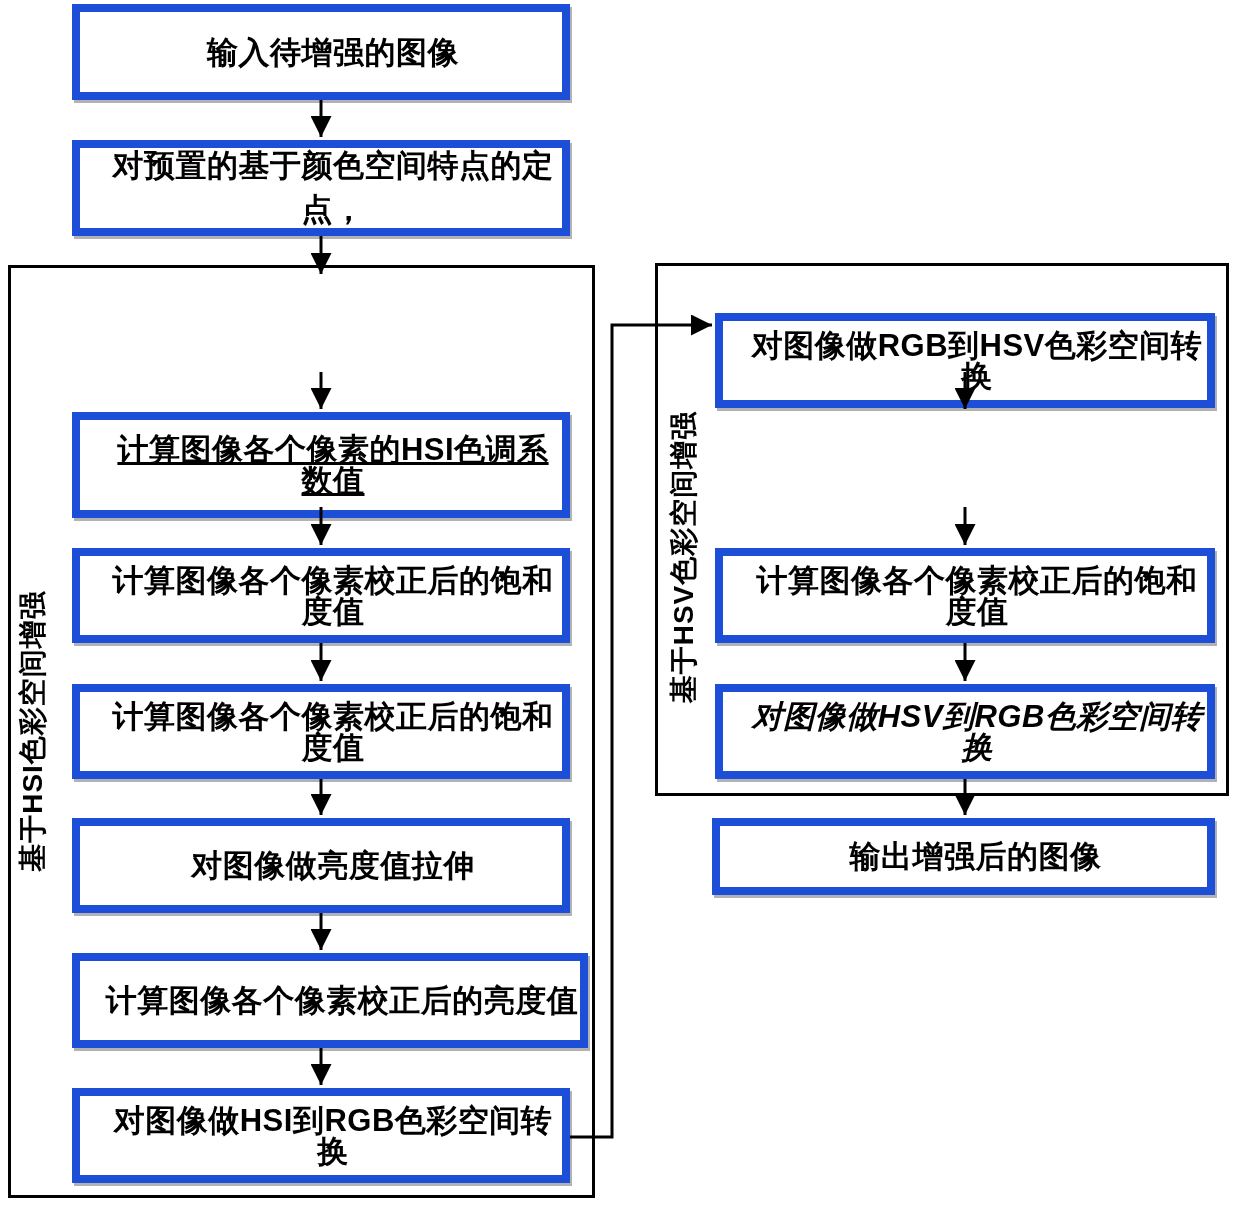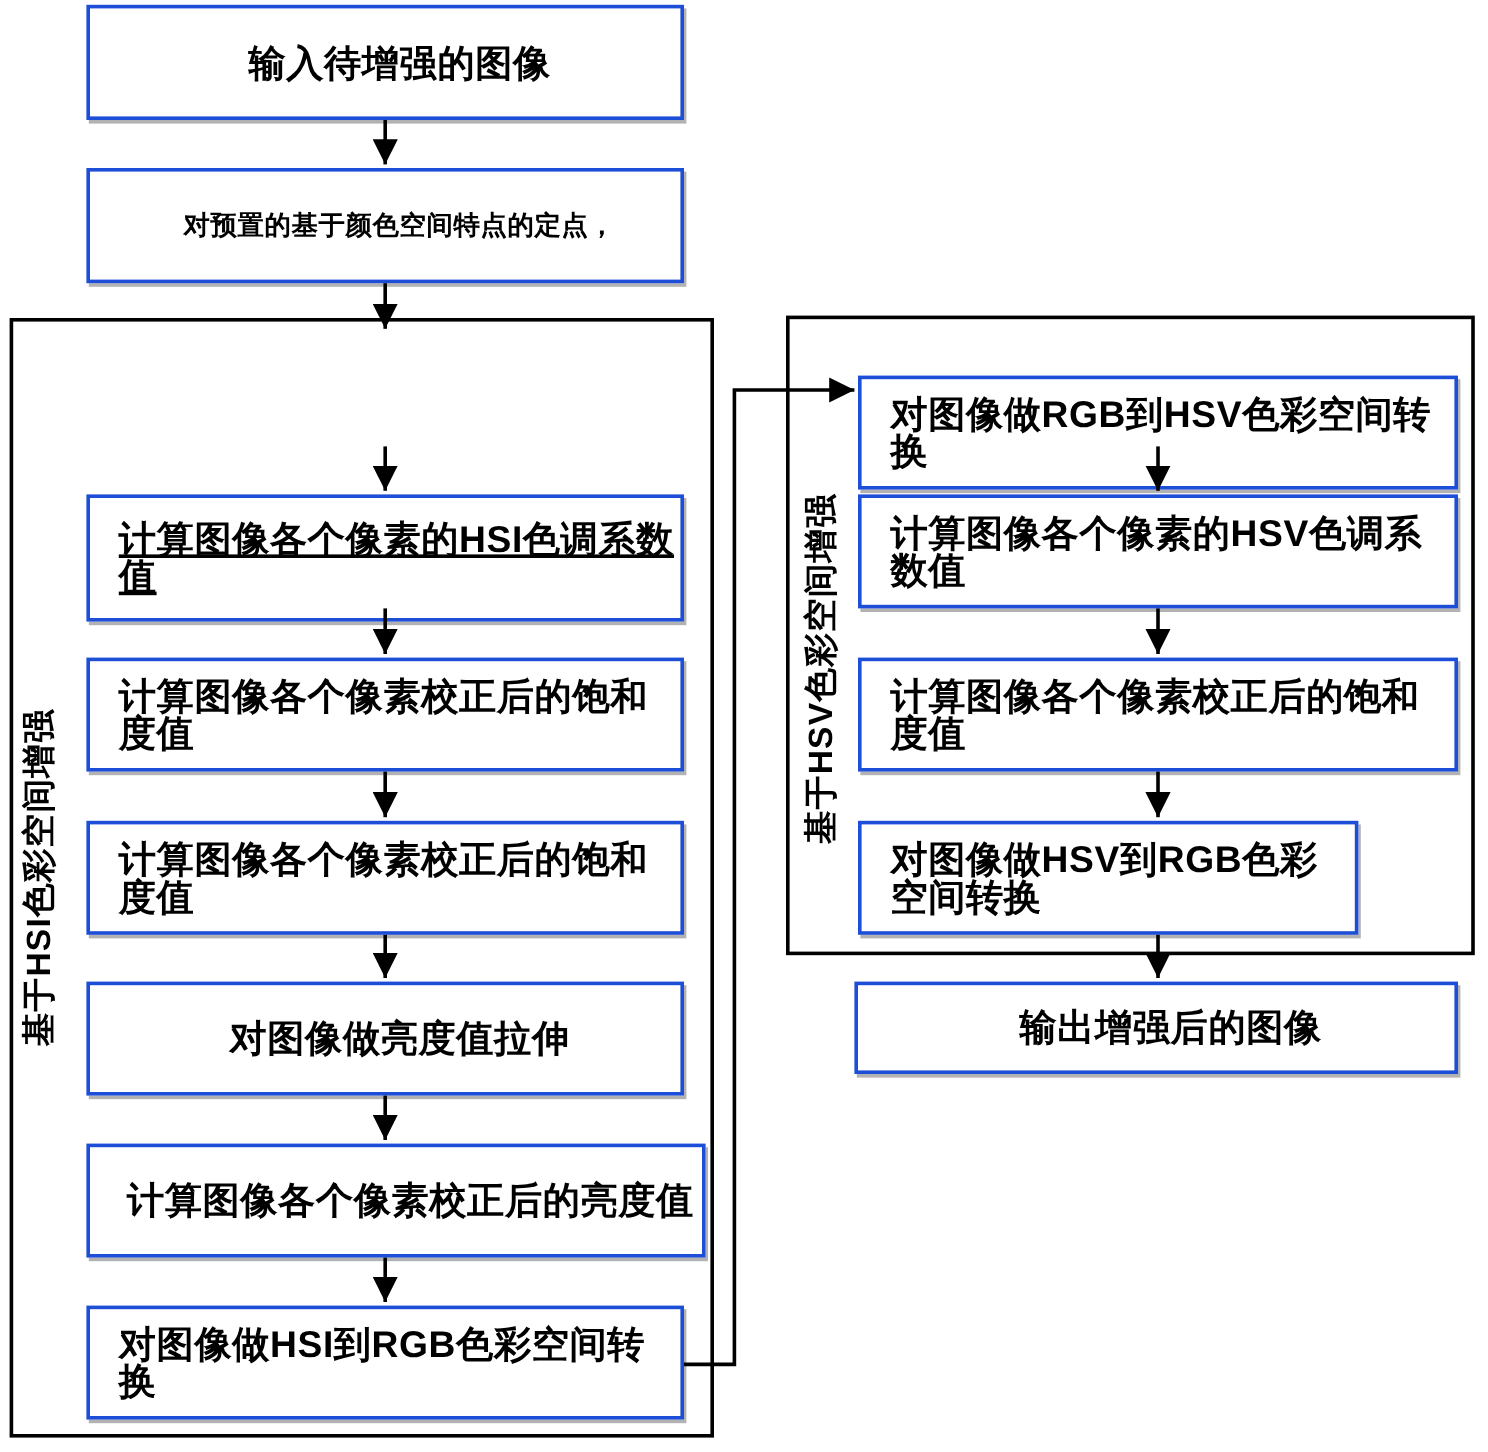--- a/index.html
+++ b/index.html
@@ -12,37 +12,37 @@
     width: 1240px;
     height: 1210px;
     background: #ffffff;
     font-family: "Liberation Sans", sans-serif;
     color: #000000;
     overflow: hidden;
   }
   .node {
     position: absolute;
     box-sizing: border-box;
-    border: 3px solid #1d4ed8;
+    border: 8px solid #1d4ed8;
     background: #ffffff;
     display: flex;
     align-items: center;
     justify-content: center;
-    text-align: left;
+    text-align: center;
     font-size: 31px;
     font-weight: 700;
     letter-spacing: 0.5px;
     line-height: 1.0;
     box-shadow: 2px 3px 0 rgba(0,0,0,0.30);
     z-index: 2;
     padding-left: 24px;
   }
   .node.two-line {
     flex-direction: row;
-    font-size: 22px;
+    font-size: 31px;
     line-height: 44px;
     gap: 19px;
   }
   .group {
     position: absolute;
     box-sizing: border-box;
     border: 3px solid #000000;
     background: #ffffff;
     z-index: 1;
   }
@@ -88,23 +88,22 @@
   <div class="node" style="left:72px; top:548px;  width:498px; height:95px;">计算图像各个像素校正后的饱和度值</div>
   <div class="node" style="left:72px; top:684px;  width:498px; height:95px;">计算图像各个像素校正后的饱和度值</div>
   <div class="node" style="left:72px; top:818px;  width:498px; height:95px;">对图像做亮度值拉伸</div>
   <div class="node" style="left:72px; top:953px;  width:516px; height:95px;">计算图像各个像素校正后的亮度值</div>
   <div class="node" style="left:72px; top:1088px; width:498px; height:95px;">对图像做HSI到RGB色彩空间转换</div>
 
   <div class="group" style="left:655px; top:263px; width:574px; height:533px;"></div>
   <div class="vlabel" style="left:534px; top:534px;">基于HSV色彩空间增强</div>
 
   <div class="node" style="left:715px; top:277px; width:500px; height:95px;margin-top:36px;">对图像做RGB到HSV色彩空间转换</div>
-  <div class="node" style="left:715px; top:412px; width:500px; height:95px;">计算图像各个像素的HSV色调系数值</div>
   <div class="node" style="left:715px; top:548px; width:500px; height:95px;">计算图像各个像素校正后的饱和度值</div>
-  <div class="node" style="left:715px; top:684px; width:417px; height:95px;">对图像做HSV到RGB色彩空间转换</div>
+  <div class="node" style="left:715px; top:684px; width:500px; height:95px;font-style:italic;">对图像做HSV到RGB色彩空间转换</div>
 
   <div class="node" style="left:712px; top:818px; width:503px; height:77px;">输出增强后的图像</div>
 
   <svg id="wires" width="1240" height="1210" viewBox="0 0 1240 1210">
     <defs>
       <marker id="ah" viewBox="0 0 10 10" refX="10" refY="5" markerWidth="7" markerHeight="7" orient="auto-start-reverse">
         <path d="M 0 0 L 10 5 L 0 10 z" fill="#000000"></path>
       </marker>
     </defs>
 

